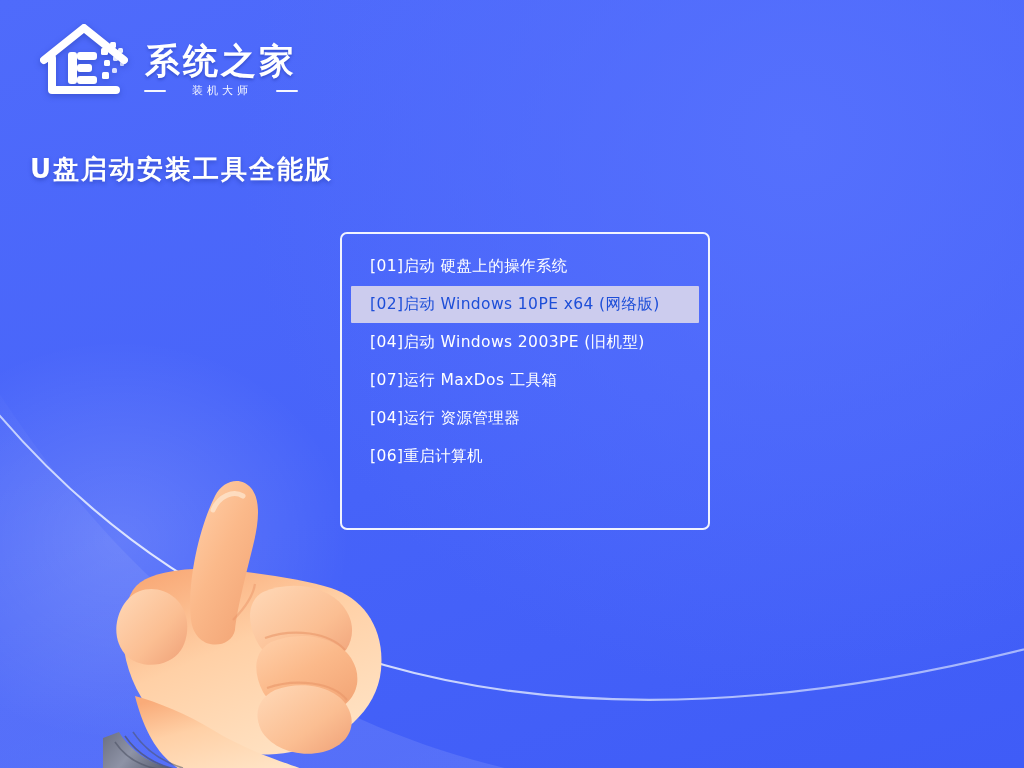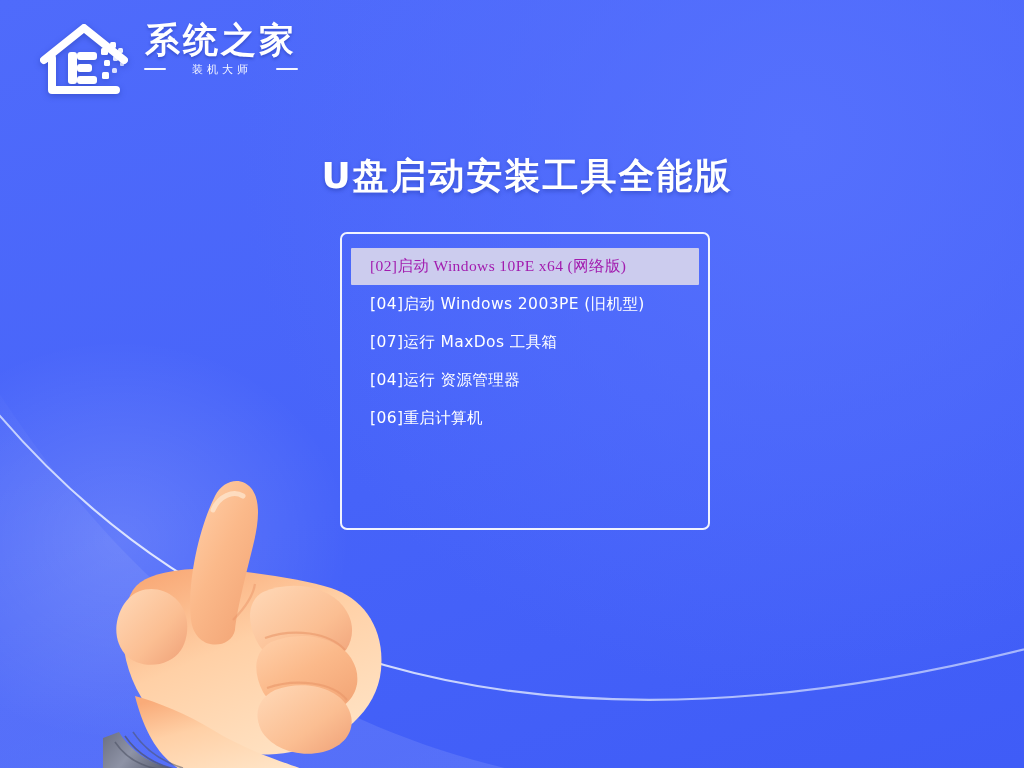--- a/index.html
+++ b/index.html
@@ -25,21 +25,21 @@
     position:absolute; inset:0;
     width:1024px; height:768px;
     pointer-events:none;
   }
 
   
   .logo{
     position:absolute;
     left:38px; top:18px;
     display:flex;
-    align-items:flex-start;
+    align-items:flex-end;
     gap:10px;
   }
   .logo-mark{
     width:96px; height:80px;
     flex:0 0 auto;
     position:relative;
     filter: drop-shadow(0 2px 3px rgba(20,40,140,.35));
   }
   .logo-text{
     display:flex;
@@ -73,22 +73,21 @@
     background:#ffffff;
     border-radius:1px;
   }
   .logo-sub .sub-label{ padding-left:2px; }
 
   
   .main-title{
     position:absolute;
     left:0; right:0;
     top:152px;
-    text-align:center;
-    font-size:36px;
+    font-size:26px;
     font-weight:bold;
     color:#ffffff;
     letter-spacing:2px;
     text-shadow:0 2px 4px rgba(20,40,140,.4);
     padding-left:30px;
   }
 
   
   .menu-box{
     position:absolute;
@@ -106,22 +105,21 @@
     padding-left:19px;
     font-size:15.5px;
     color:#ffffff;
     letter-spacing:.4px;
     white-space:nowrap;
     margin:0 9px 1px 9px;
     border-radius:1px;
   }
   .menu-item.selected{
     background:#ccccee;
-    color:#a21caf;
-    font-family:Liberation Serif, serif;
+    color:#1d4ed8;
   }
 
   
   .hand{
     position:absolute;
     left:95px; top:470px;
     width:330px; height:300px;
     pointer-events:none;
   }
 </style>
@@ -184,20 +182,21 @@
         <span class="sub-label">装机大师</span>
         <span class="dash"></span>
       </div>
     </div>
   </div>
 
   <div class="main-title">U盘启动安装工具全能版</div>
 
   <div class="menu-box">
     <ul class="menu-list">
+      <li class="menu-item">[01]启动 硬盘上的操作系统</li>
       <li class="menu-item selected">[02]启动 Windows 10PE x64 (网络版)</li>
       <li class="menu-item">[04]启动 Windows 2003PE (旧机型)</li>
       <li class="menu-item">[07]运行 MaxDos 工具箱</li>
       <li class="menu-item">[04]运行 资源管理器</li>
       <li class="menu-item">[06]重启计算机</li>
     </ul>
   </div>
 
   <div class="hand">
     <svg viewBox="0 0 330 300" width="330" height="300">

